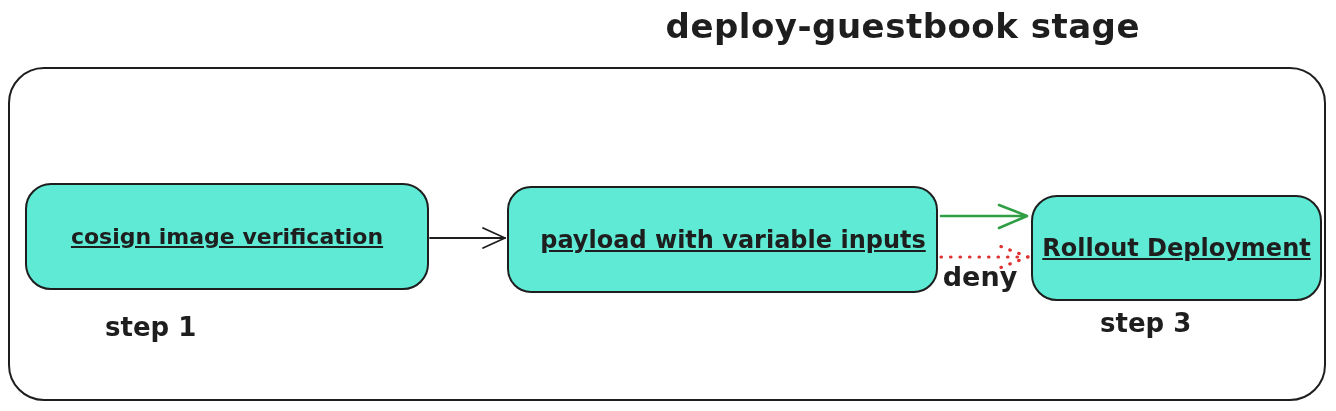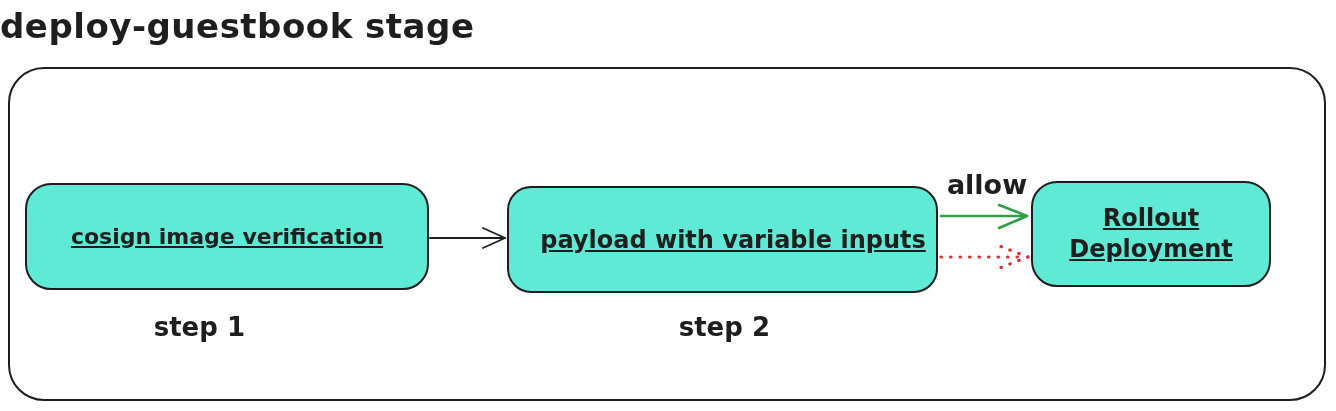--- a/index.html
+++ b/index.html
@@ -13,21 +13,21 @@
     width: 1336px;
     height: 411px;
     background: #ffffff;
     overflow: hidden;
   }
   .diagram-title {
     position: absolute;
     top: 6px;
     left: 0;
     width: 1140px;
-    text-align: left;
+    text-align: right;
     font-size: 34px;
     font-weight: 700;
     letter-spacing: 0.5px;
     color: #1e1e1e;
   }
   .stage-container {
     position: absolute;
     left: 8px;
     top: 67px;
     width: 1318px;
@@ -47,25 +47,25 @@
     justify-content: center;
     text-align: center;
     font-size: 22px;
     font-weight: 600;
     line-height: 31px;
     color: #1e1e1e;
     text-decoration: underline;
   }
   .node-step1 { left: 25px;  top: 183px; width: 404px; height: 107px; }
   .node-step2 { left: 507px; top: 186px; width: 431px; height: 107px; border-radius: 24px; font-size: 24px; line-height: 30px; padding-left: 21px; }
-  .node-step3 { left: 1031px; top: 181px; width: 240px; height: 106px; font-size: 24px; }
+  .node-step3 { left: 1031px; top: 195px; width: 291px; height: 106px; font-size: 24px; }
   .step-label {
     position: absolute;
     width: 140px;
-    text-align: right;
+    text-align: left;
     font-size: 26px;
     font-weight: 600;
     color: #1e1e1e;
   }
   .step-label-1 { left: 105px;  top: 312px; }
   .step-label-2 { left: 630px;  top: 312px; }
   .step-label-3 { left: 1100px; top: 308px; }
   .edge-label {
     position: absolute;
     width: 110px;
@@ -100,23 +100,23 @@
 
   <div class="node node-step2">
     <div>payload with variable inputs</div>
   </div>
 
   <div class="node node-step3">
     <div>Rollout Deployment</div>
   </div>
 
   <div class="step-label step-label-1">step 1</div>
-  <div class="step-label step-label-2">step 2</div>
+  <div class="step-label step-label-3">step 3</div>
 
-  <div class="edge-label edge-label-allow">allow</div>
+  <div class="edge-label edge-label-deny">deny</div>
 
   <svg class="arrow-layer" viewBox="0 0 1336 411" xmlns="http://www.w3.org/2000/svg">
 
     <g>
       <path d="M430 238 L505 238" stroke-width="1.8" stroke-linecap="round" style="stroke: rgb(30, 30, 30);"></path>
       <path d="M505 238 L483 228 M505 238 L483 248" stroke-width="1.8" stroke-linecap="round" style="stroke: rgb(30, 30, 30);"></path>
     </g>
 
     <g>
       <path d="M941 216 L1026 216" stroke-width="2.6" stroke-linecap="round" style="stroke: rgb(47, 158, 68);"></path>

